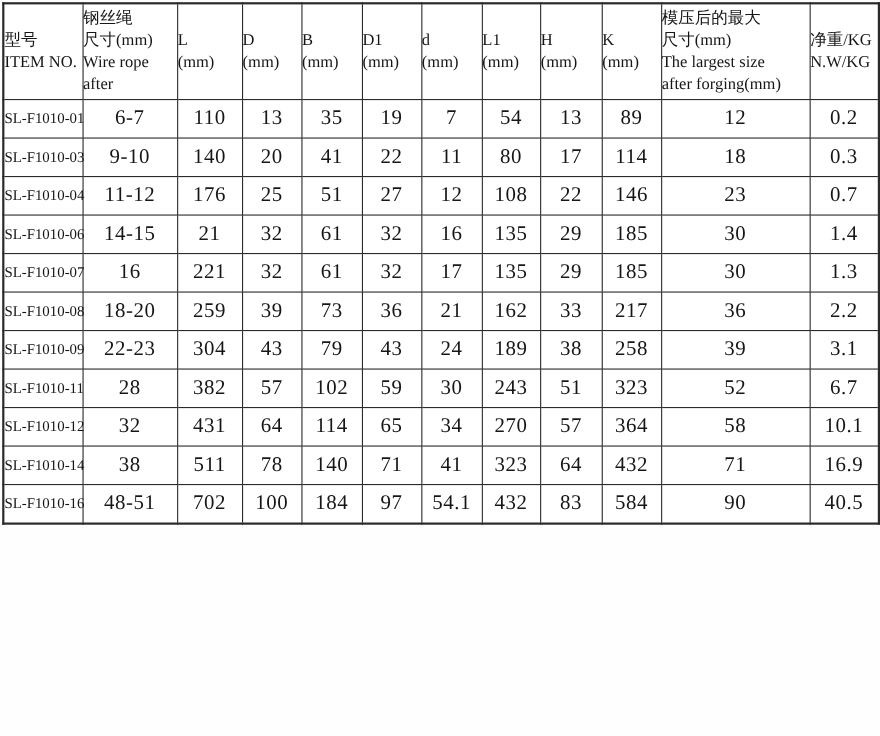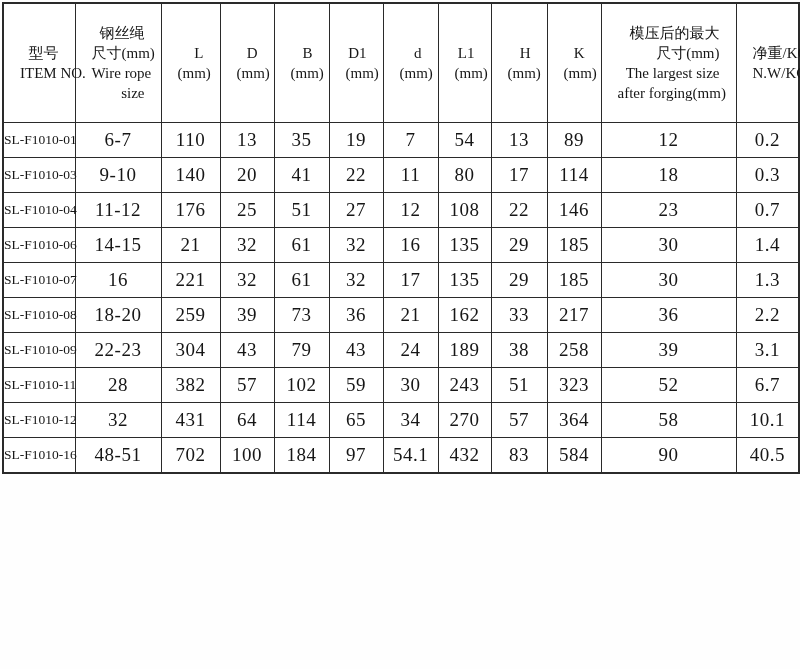--- a/index.html
+++ b/index.html
@@ -26,24 +26,24 @@
     background: #ffffff;
   }
   table.spec, table.spec th, table.spec td {
     border: 1px solid #2a2a2a;
   }
   table.spec {
     border-width: 2px;
   }
   table.spec th {
     font-weight: normal;
-    text-align: right;
+    text-align: left;
     vertical-align: middle;
     height: 86px;
-    padding: 16px;
+    padding: 0;
   }
   .hl {
     font-size: 15px;
     line-height: 20px;
     white-space: nowrap;
   }
   table.spec td {
     text-align: center;
     vertical-align: middle;
     height: 34px;
@@ -80,21 +80,21 @@
     <thead>
       <tr>
           <th>
             <div class="hl">型号</div>
             <div class="hl">ITEM NO.</div>
           </th>
           <th>
             <div class="hl">钢丝绳</div>
             <div class="hl">尺寸(mm)</div>
             <div class="hl">Wire rope</div>
-            <div class="hl">size</div>
+            <div class="hl">after</div>
           </th>
           <th>
             <div class="hl">L</div>
             <div class="hl">(mm)</div>
           </th>
           <th>
             <div class="hl">D</div>
             <div class="hl">(mm)</div>
           </th>
           <th>
@@ -254,20 +254,34 @@
           <td>114</td>
           <td>65</td>
           <td>34</td>
           <td>270</td>
           <td>57</td>
           <td>364</td>
           <td>58</td>
           <td>10.1</td>
         </tr>
         <tr>
+          <td class="item-cell">SL-F1010-14</td>
+          <td>38</td>
+          <td>511</td>
+          <td>78</td>
+          <td>140</td>
+          <td>71</td>
+          <td>41</td>
+          <td>323</td>
+          <td>64</td>
+          <td>432</td>
+          <td>71</td>
+          <td>16.9</td>
+        </tr>
+        <tr>
           <td class="item-cell">SL-F1010-16</td>
           <td>48-51</td>
           <td>702</td>
           <td>100</td>
           <td>184</td>
           <td>97</td>
           <td>54.1</td>
           <td>432</td>
           <td>83</td>
           <td>584</td>

